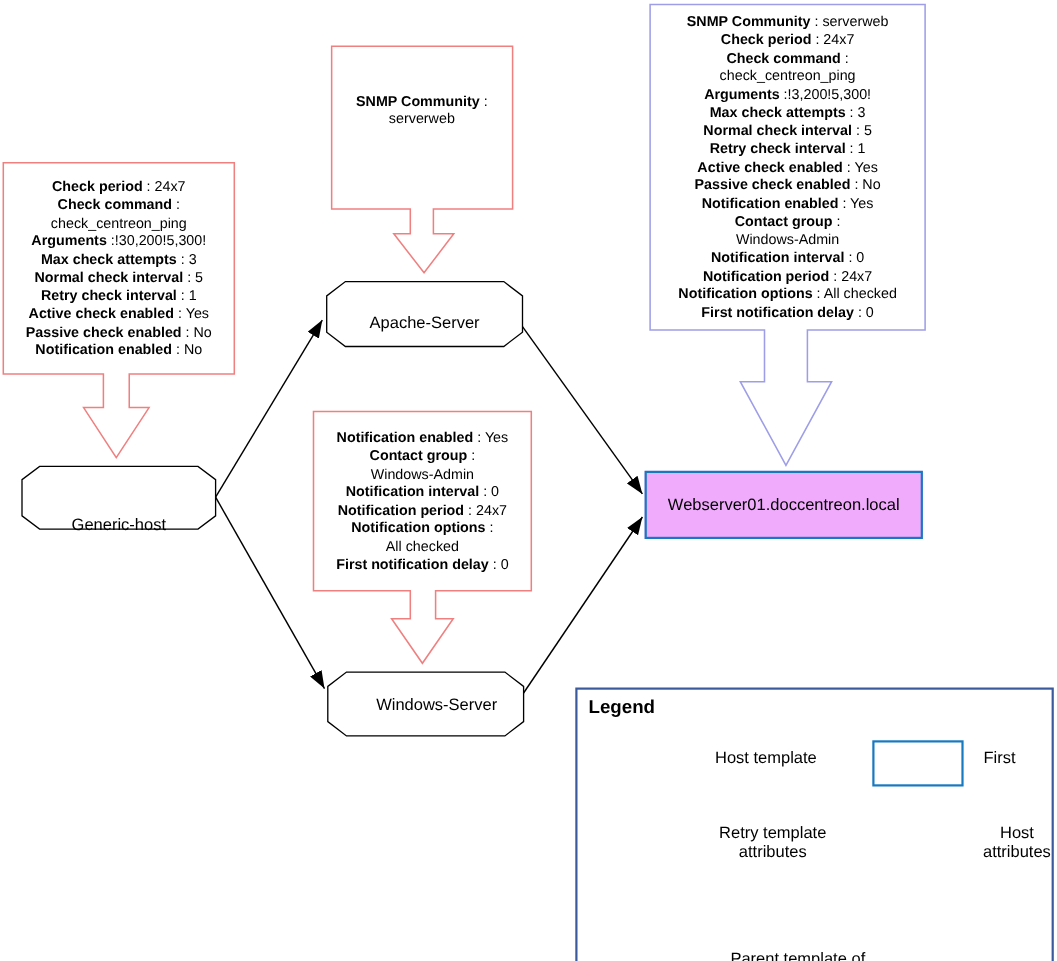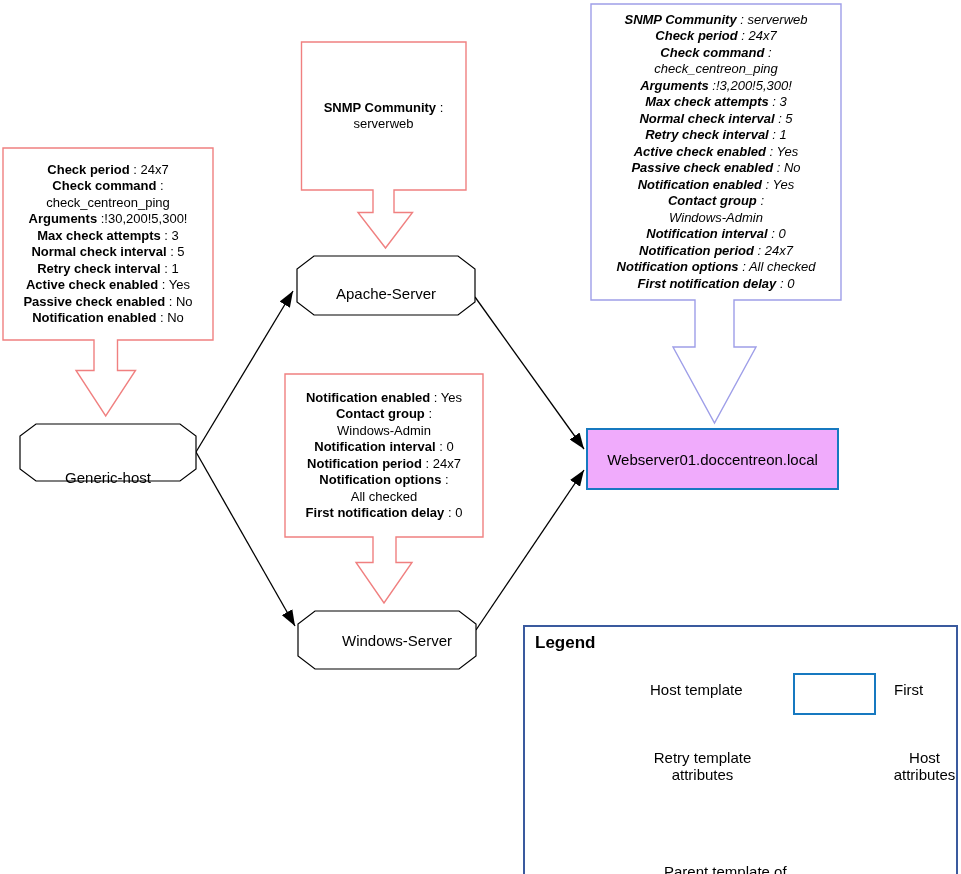--- a/index.html
+++ b/index.html
@@ -67,25 +67,25 @@
     <path class="oct" d="M549 645 L624 645 L637 655 L637 670 L624 680 L549 680 L536 670 L536 655 Z"></path>
     <path class="shape tpl" d="M570.7 782 L570.7 797.7 L564.3 797.7 L586.8 811.5 L609.3 797.7 L602.7 797.7 L602.7 782 L625 782 L625 711 L548.3 711 L548.3 782 Z"></path>
     <path class="shape hostattr" d="M820 780 L820 796.7 L813.3 796.7 L835.8 809.5 L858.3 796.7 L851.7 796.7 L851.7 780 L873.3 780 L873.3 707 L797.7 707 L797.7 780 Z"></path>
     <path class="edge" marker-end="url(#ah)" d="M552 843.5 L650 843.5"></path>
   </svg>
 
   <div class="attrs" style="left:3px;top:148px;width:210px;height:192px;">
     
   <div class="line"><b>Check period</b><span> : 24x7</span></div><div class="line"><b>Check command</b><span> :</span></div><div class="line"><b></b><span>check_centreon_ping</span></div><div class="line"><b>Arguments</b><span> :!30,200!5,300!</span></div><div class="line"><b>Max check attempts</b><span> : 3</span></div><div class="line"><b>Normal check interval</b><span> : 5</span></div><div class="line"><b>Retry check interval</b><span> : 1</span></div><div class="line"><b>Active check enabled</b><span> : Yes</span></div><div class="line"><b>Passive check enabled</b><span> : No</span></div><div class="line"><b>Notification enabled</b><span> : No</span></div></div>
 
-  <div class="attrs" style="left:301px;top:42px;width:165px;height:148px;">
+  <div class="attrs" style="left:301px;top:26px;width:165px;height:148px;">
     
   <div class="line"><b>SNMP Community</b><span> :</span></div><div class="line"><b></b><span>serverweb</span></div></div>
 
-  <div class="attrs" style="left:591px;top:4px;width:250px;height:296px;font-style:italic;">
+  <div class="attrs" style="left:591px;top:4px;width:250px;height:296px;">
     
   <div class="line"><b>SNMP Community</b><span> : serverweb</span></div><div class="line"><b>Check period</b><span> : 24x7</span></div><div class="line"><b>Check command</b><span> :</span></div><div class="line"><b></b><span>check_centreon_ping</span></div><div class="line"><b>Arguments</b><span> :!3,200!5,300!</span></div><div class="line"><b>Max check attempts</b><span> : 3</span></div><div class="line"><b>Normal check interval</b><span> : 5</span></div><div class="line"><b>Retry check interval</b><span> : 1</span></div><div class="line"><b>Active check enabled</b><span> : Yes</span></div><div class="line"><b>Passive check enabled</b><span> : No</span></div><div class="line"><b>Notification enabled</b><span> : Yes</span></div><div class="line"><b>Contact group</b><span> :</span></div><div class="line"><b></b><span>Windows-Admin</span></div><div class="line"><b>Notification interval</b><span> : 0</span></div><div class="line"><b>Notification period</b><span> : 24x7</span></div><div class="line"><b>Notification options</b><span> : All checked</span></div><div class="line"><b>First notification delay</b><span> : 0</span></div></div>
 
   <div class="attrs" style="left:285px;top:374px;width:198px;height:163px;">
     
   <div class="line"><b>Notification enabled</b><span> : Yes</span></div><div class="line"><b>Contact group</b><span> :</span></div><div class="line"><b></b><span>Windows-Admin</span></div><div class="line"><b>Notification interval</b><span> : 0</span></div><div class="line"><b>Notification period</b><span> : 24x7</span></div><div class="line"><b>Notification options</b><span> :</span></div><div class="line"><b></b><span>All checked</span></div><div class="line"><b>First notification delay</b><span> : 0</span></div></div>
 
   <div class="node-label" style="left:20px;top:449px;width:176px;height:57px;">Generic-host</div>
   <div class="node-label" style="left:297px;top:256px;width:178px;height:75px;">Apache-Server</div>
   <div class="node-label" style="left:298px;top:611px;width:198px;height:58px;">Windows-Server</div>

